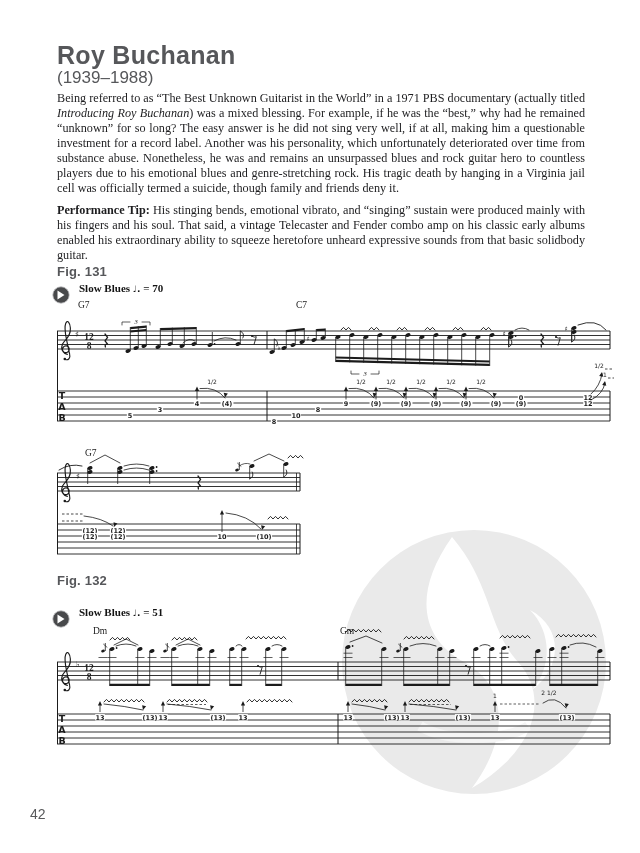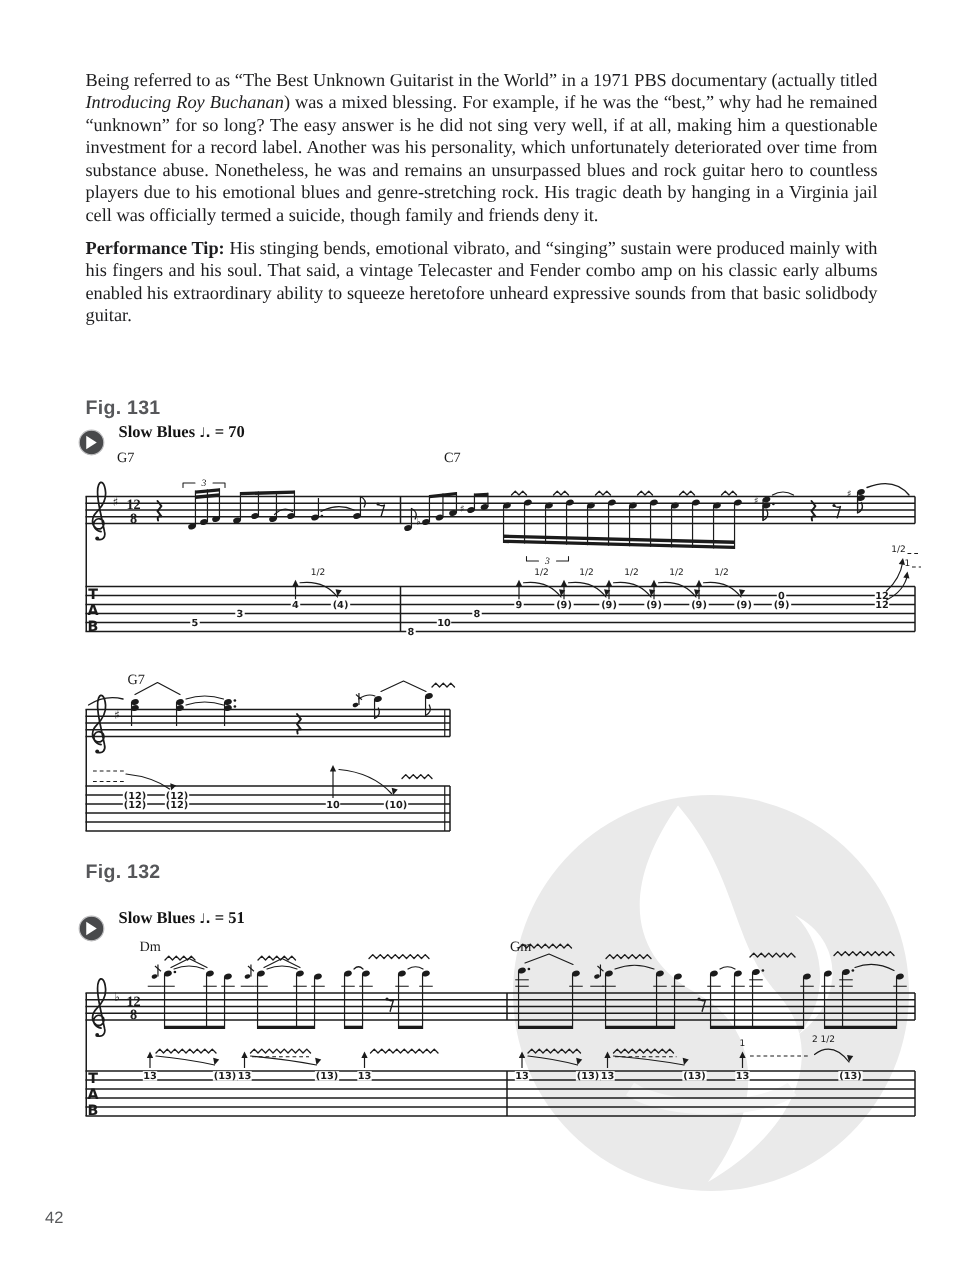--- a/index.html
+++ b/index.html
@@ -13,35 +13,37 @@
   .subtitle{font-family:"Liberation Sans",sans-serif;font-size:17px;line-height:19px;font-weight:400;color:#56575a}
   p.body{font-size:12.2px;line-height:15px;text-align:justify;color:#1d1d1f}
   p.intro{margin-top:4px}
   p.tip{margin-top:7px}
   p.body b{font-weight:700}
   p.body i{font-style:italic}
   .fig-label{position:absolute;left:57px;font-family:"Liberation Sans",sans-serif;font-size:13px;font-weight:700;color:#56575a;z-index:2;letter-spacing:.2px}
   .audio{position:absolute;z-index:2}
   .tempo{position:absolute;left:79px;font-size:11px;font-weight:700;color:#141414;z-index:2;white-space:nowrap}
   .tempo .tnote{font-family:"DejaVu Sans",sans-serif;font-size:9px;font-weight:700}
-  .pageno{position:absolute;left:30px;top:806px;font-family:"Liberation Sans",sans-serif;font-size:11px;color:#58595b;z-index:2}
+  .pageno{position:absolute;left:30px;top:806px;font-family:"Liberation Sans",sans-serif;font-size:14px;color:#58595b;z-index:2}
 </style>
 </head>
 <body>
 
 <div class="page">
 
   <svg class="wm" width="640" height="853">
     <circle cx="474" cy="662" r="132" fill="#eaeaea"></circle>
     <path d="M 452,537 C 413,592 420,638 464,662 C 508,686 510,737 472,788 C 534,752 551,698 518,662 C 488,629 492,584 452,537 Z" fill="#ffffff"></path>
     <path d="M 530,610 C 552,632 552,668 532,690 C 562,668 564,628 530,610 Z" fill="#ffffff"></path>
     <path d="M 420,726 C 445,742 505,742 528,726" fill="none" stroke="#f5f5f5" stroke-width="10"></path>
   </svg>
 
   <div class="text-col">
+    <h1 class="title">Roy Buchanan</h1>
+    <div class="subtitle">(1939–1988)</div>
     <p class="body intro"><span>Being referred to as “The Best Unknown Guitarist in the World” in a 1971 PBS documentary (actually titled </span><i>Introducing Roy Buchanan</i><span>) was a mixed blessing. For example, if he was the “best,” why had he remained “unknown” for so long? The easy answer is he did not sing very well, if at all, making him a questionable investment for a record label. Another was his personality, which unfortunately deteriorated over time from substance abuse. Nonetheless, he was and remains an unsurpassed blues and rock guitar hero to countless players due to his emotional blues and genre-stretching rock. His tragic death by hanging in a Virginia jail cell was officially termed a suicide, though family and friends deny it.</span></p>
     <p class="body tip"><b>Performance Tip:</b><span> His stinging bends, emotional vibrato, and “singing” sustain were produced mainly with his fingers and his soul. That said, a vintage Telecaster and Fender combo amp on his classic early albums enabled his extraordinary ability to squeeze heretofore unheard expressive sounds from that basic solidbody guitar.</span></p>
   </div>
 
   <div class="fig-label" style="top:264px">Fig. 131</div>
   <svg class="audio" style="left:52px;top:286px" width="18" height="18" viewBox="0 0 18 18">
     <circle cx="9" cy="9" r="8.2" fill="#48494b"></circle>
     <circle cx="9" cy="9" r="8.2" fill="none" stroke="#bdbdbf" stroke-width="0.8"></circle>
     <polygon points="5.5,4.5 5.5,13.5 12.5,9" fill="#ffffff"></polygon>
   </svg>

